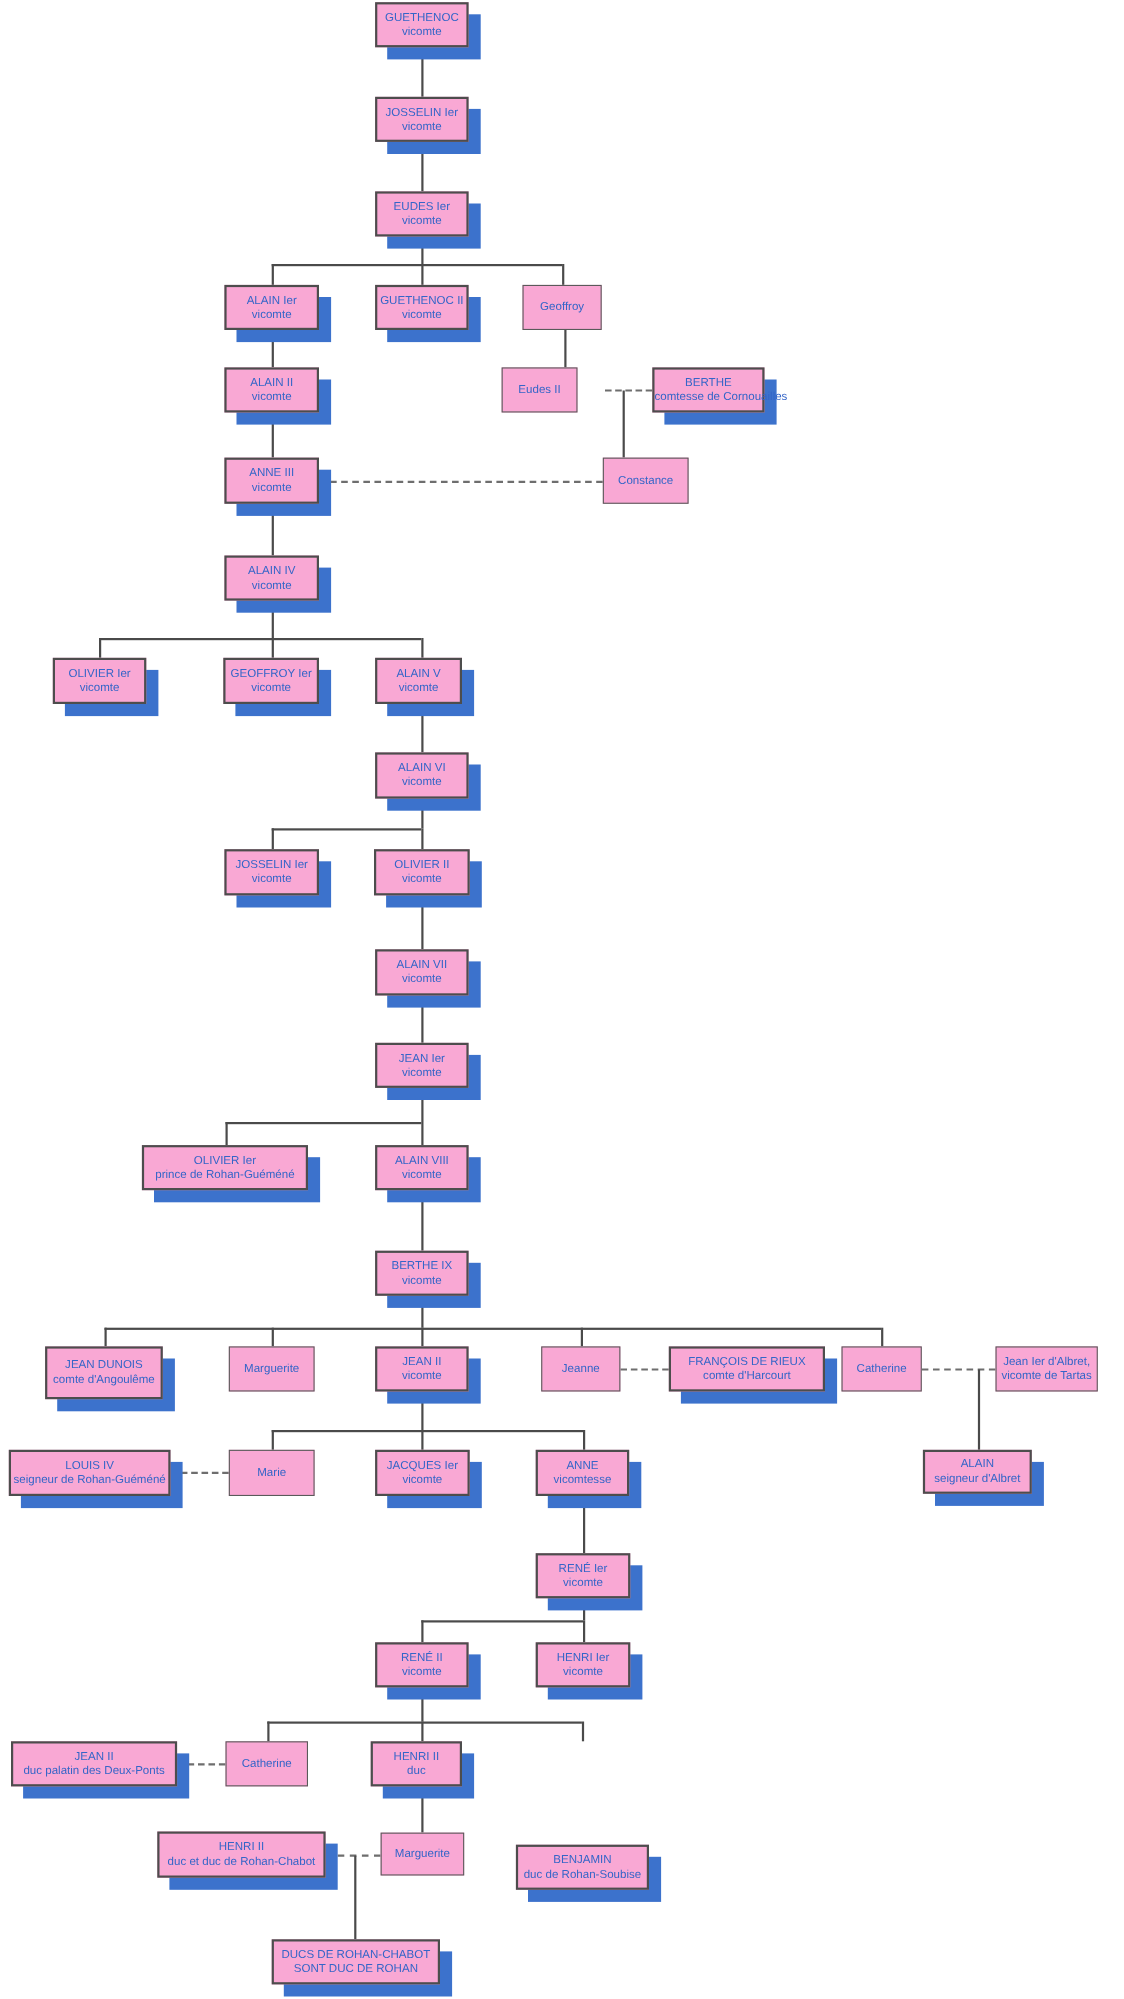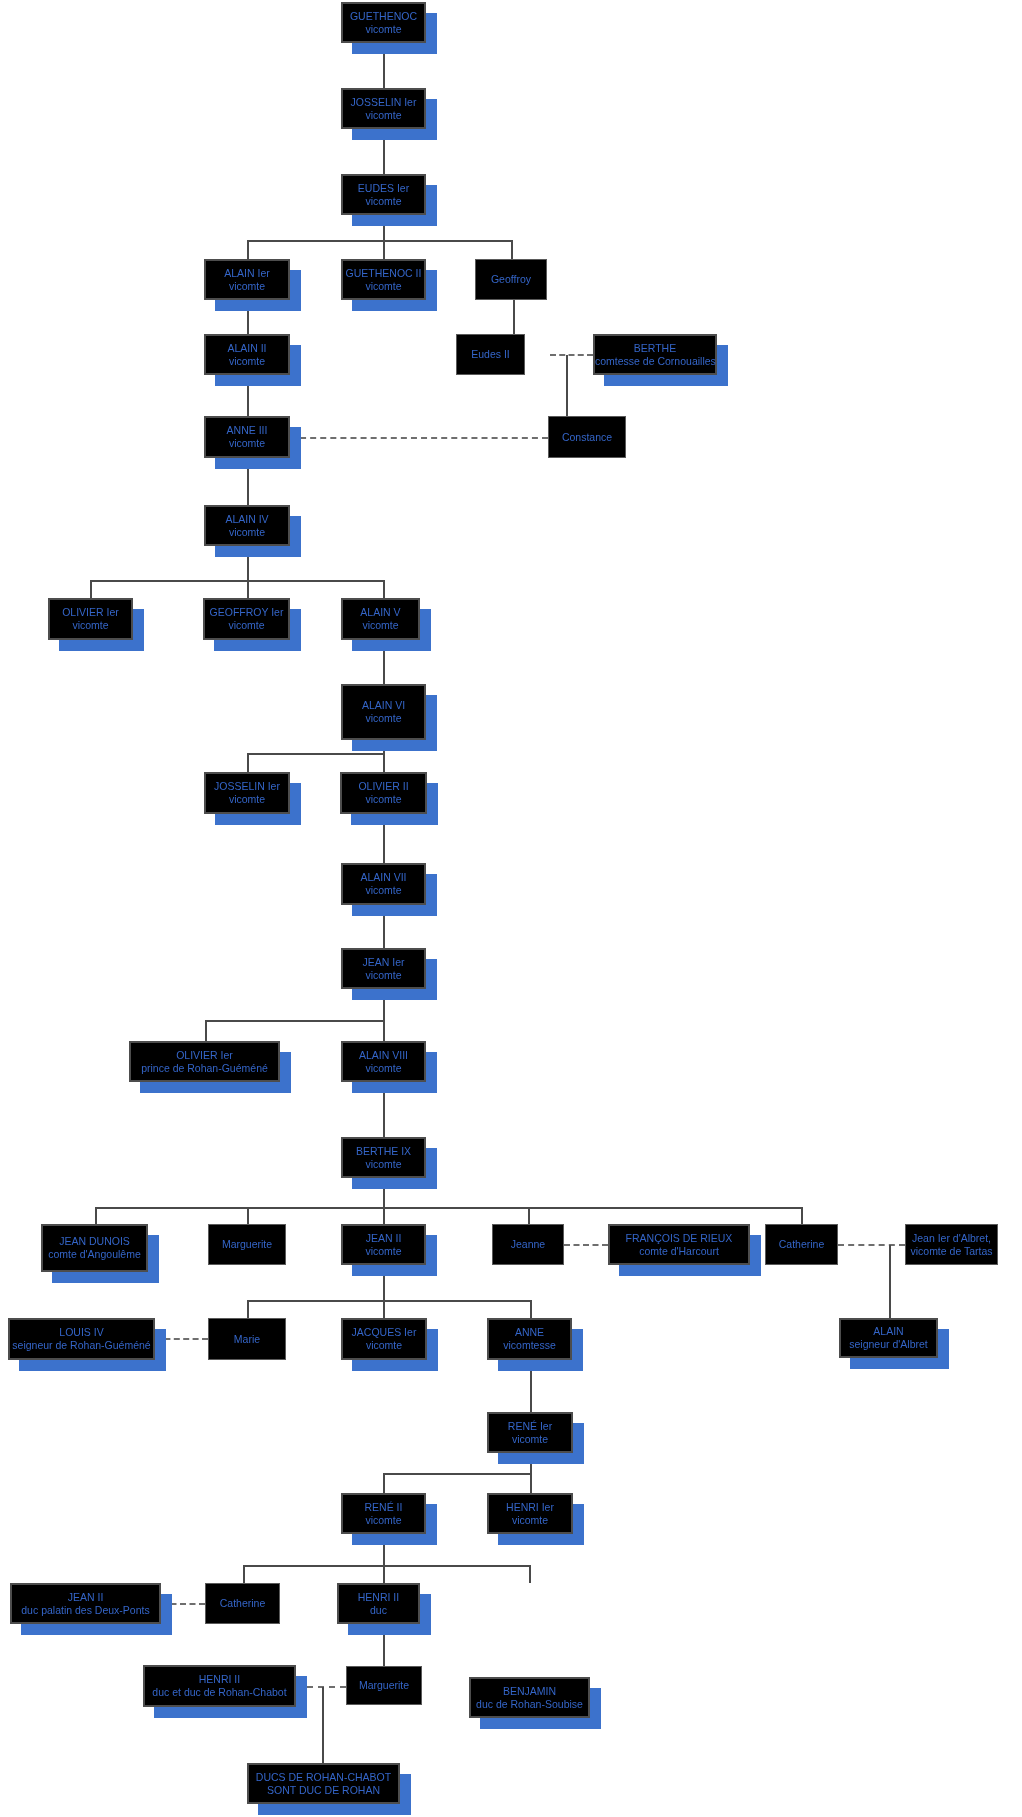--- a/index.html
+++ b/index.html
@@ -6,21 +6,21 @@
   #canvas{
     position:relative;
     width:1022px;height:1817px;
     background:#ffffff;
     font-family:"Liberation Sans", sans-serif;
     overflow:hidden;
   }
   .n{
     position:absolute;
     box-sizing:border-box;
-    background:#000000;
+    background:#f9a8d4;
     border:2px solid #4d4d4d;
     color:#3465c8;
     display:flex;flex-direction:column;justify-content:center;
     text-align:center;
     font-size:10.5px;line-height:13px;
     white-space:nowrap;
     z-index:2;
   }
   .n.s{ box-shadow:11px 11px 0 0 #3c72cc; }
   .n.p{ border:1.5px solid #5a5a5a; }
@@ -60,21 +60,21 @@
       <span>Geoffroy</span>
     </div>
 
   <div class="n s" style="left:204px;top:334px;width:86px;height:41px">
       <span>ALAIN II</span>
       <span>vicomte</span>
     </div>
   <div class="n p" style="left:456px;top:334px;width:69px;height:41px">
       <span>Eudes II</span>
     </div>
-  <div class="n s" style="left:593px;top:334px;width:124px;height:41px">
+  <div class="n s" style="left:593px;top:334px;width:102px;height:41px">
       <span>BERTHE</span>
       <span>comtesse de Cornouailles</span>
     </div>
 
   <div class="n s" style="left:204px;top:416px;width:86px;height:42px">
       <span>ANNE III</span>
       <span>vicomte</span>
     </div>
   <div class="n p" style="left:548px;top:416px;width:78px;height:42px">
       <span>Constance</span>
@@ -91,21 +91,21 @@
     </div>
   <div class="n s" style="left:203px;top:598px;width:87px;height:42px">
       <span>GEOFFROY Ier</span>
       <span>vicomte</span>
     </div>
   <div class="n s" style="left:341px;top:598px;width:79px;height:42px">
       <span>ALAIN V</span>
       <span>vicomte</span>
     </div>
 
-  <div class="n s" style="left:341px;top:684px;width:85px;height:56px">
+  <div class="n s" style="left:341px;top:684px;width:85px;height:42px">
       <span>ALAIN VI</span>
       <span>vicomte</span>
     </div>
 
   <div class="n s" style="left:204px;top:772px;width:86px;height:42px">
       <span>JOSSELIN Ier</span>
       <span>vicomte</span>
     </div>
   <div class="n s" style="left:340px;top:772px;width:87px;height:42px">
       <span>OLIVIER II</span>

